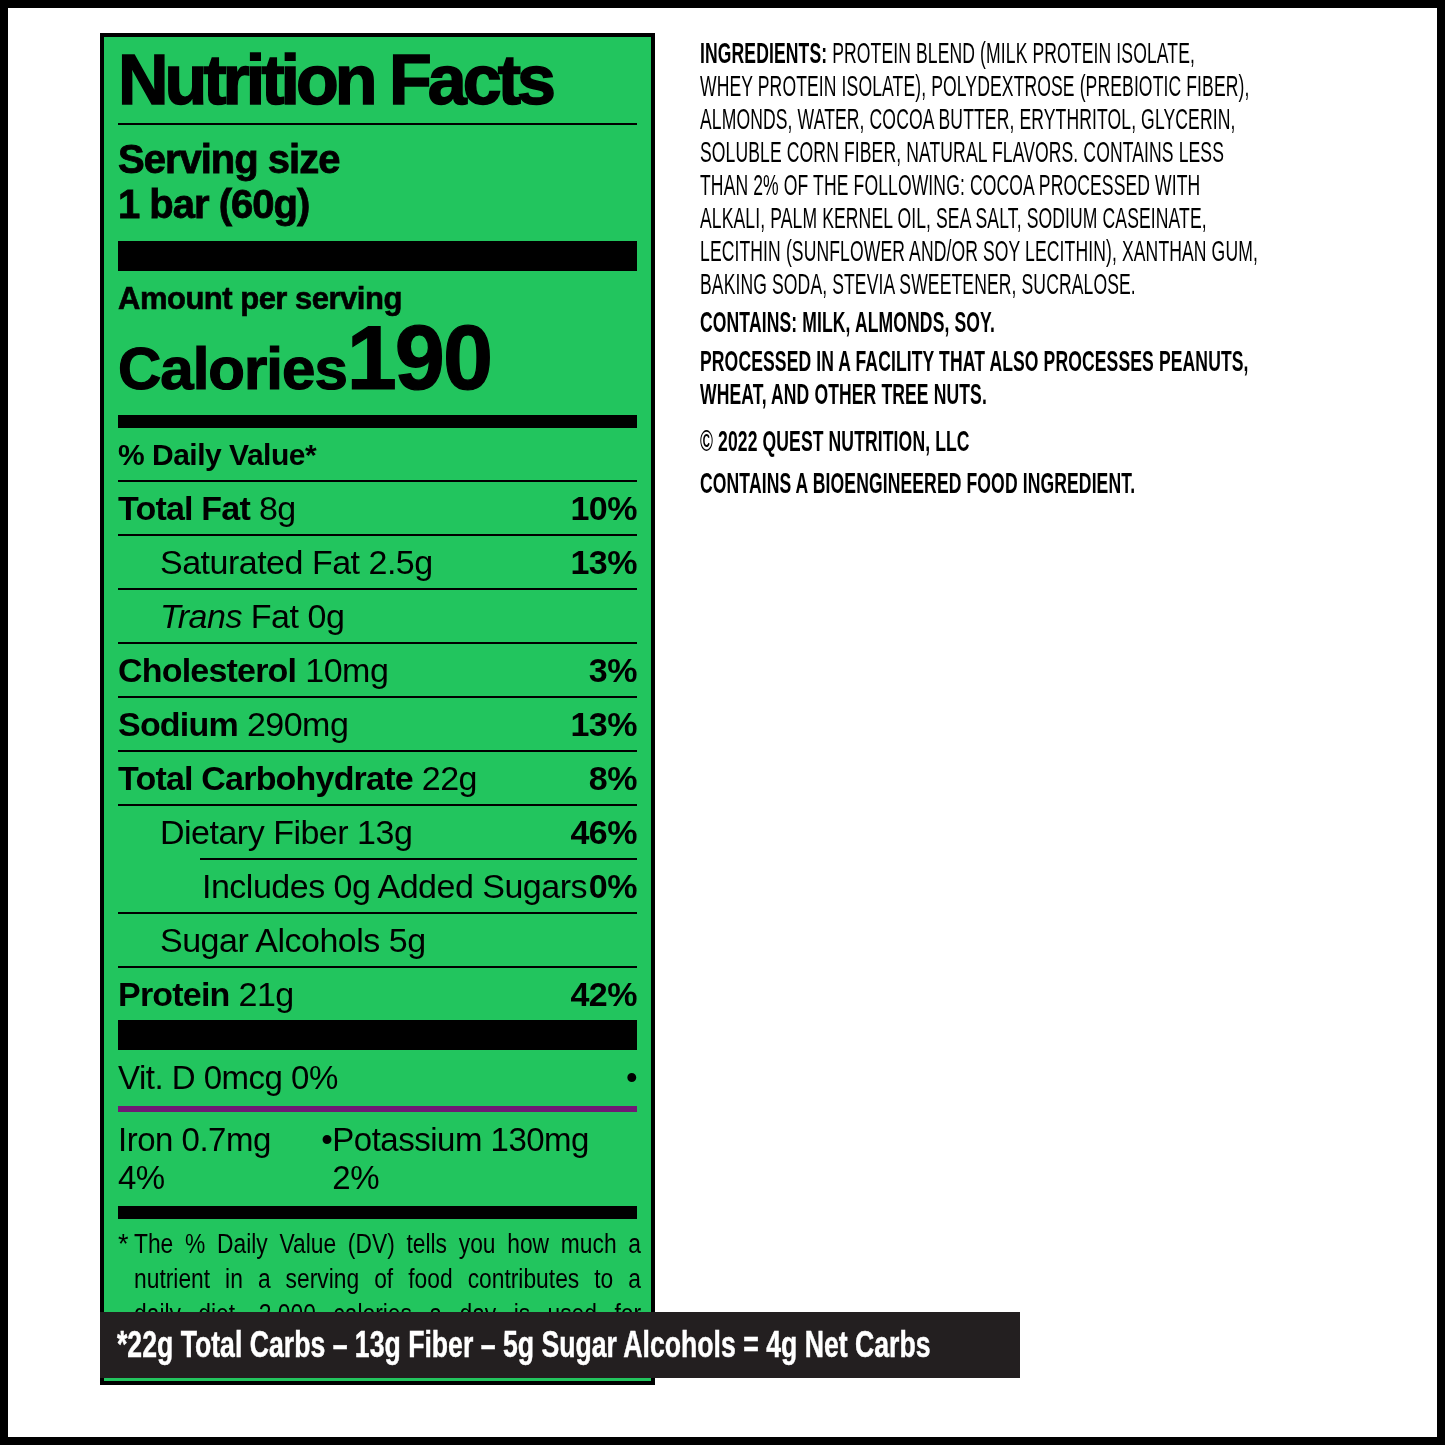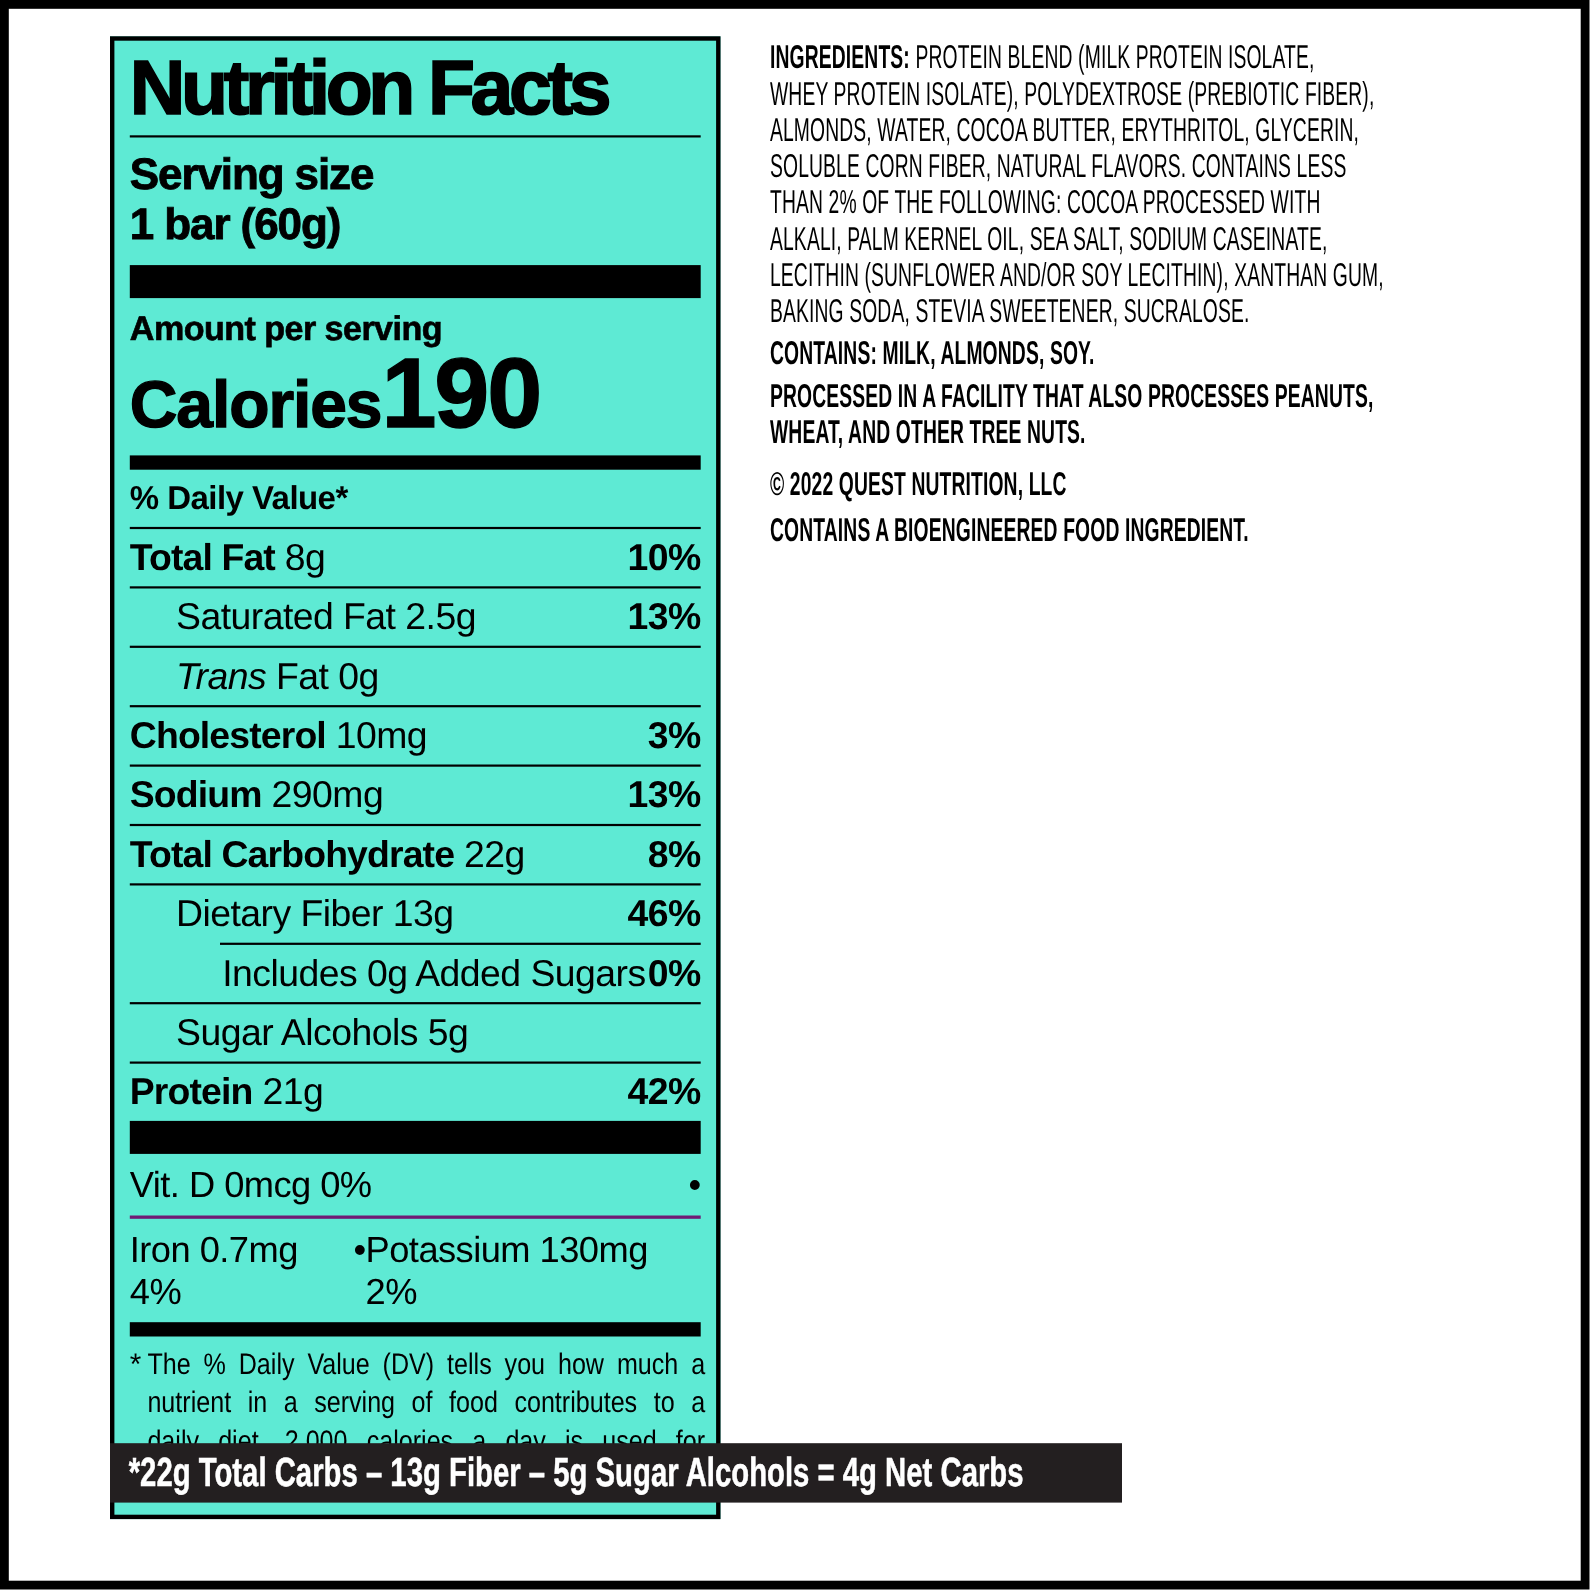--- a/index.html
+++ b/index.html
@@ -2,21 +2,21 @@
 <html><head>
 <meta charset="utf-8">
 <style>
   * { margin:0; padding:0; box-sizing:border-box; }
   html,body { width:1445px; height:1445px; background:#ffffff; overflow:hidden;
               font-family:"Liberation Sans","DejaVu Sans",sans-serif; color:#000; }
   .frame { position:absolute; inset:0; border:8px solid #000; pointer-events:none; }
 
   
   .nf-box { position:absolute; left:100px; top:33px; width:555px;
-            border:4px solid #000; background:#5eead4; padding:6px 14px 14px 14px; }
+            border:4px solid #000; background:#22c55e; padding:6px 14px 14px 14px; }
   .nf-title { font-size:70px; line-height:74px; font-weight:bold; letter-spacing:-4px;
               -webkit-text-stroke:1.5px #000; white-space:nowrap; }
   .rule { height:2px; background:#000; }
   .rule-title { margin-top:6px; }
   .serving-row { display:flex; justify-content:space-between; align-items:baseline;
                  margin-top:12px; font-size:40px; font-weight:bold; letter-spacing:-1px;flex-direction:column;
                  -webkit-text-stroke:0.8px #000; }
   .bar30 { height:30px; background:#000; }
   .bar14 { height:13px; background:#000; }
   .bar-serving { margin-top:14px; }
@@ -34,40 +34,40 @@
   .nrow .nm { font-weight:normal; white-space:pre; }
   .nrow .nm.b { font-weight:bold; letter-spacing:-0.8px; }
   .nrow .nm.it { font-style:italic; }
   .nrow .amt { margin-left:9px; }
   .nrow .dv { margin-left:auto; font-weight:bold; }
   .ind1 { padding-left:42px; }
   .ind2 { margin-left:82px; padding-left:2px; }
   .bar-protein { margin-top:0; }
   .vitrow { display:flex; justify-content:space-between; align-items:baseline;
             padding:9px 0; font-size:33px; letter-spacing:-0.5px; }
-  .vitrow-1 { border-bottom:3px solid #701a75; }
+  .vitrow-1 { border-bottom:6px solid #701a75; }
   .footnote { position:relative; margin-top:8px; padding-left:16px; font-size:27px; line-height:35px; }
   .fn-star { position:absolute; left:0; top:0; }
   .fn-inner { width:600px; transform:scaleX(0.845); transform-origin:0 0; }
   .fn-main { white-space:pre-line; text-align:justify; text-align-last:justify; }
   .fn-last { text-align:left; }
 
   
   .right-col { position:absolute; left:700px; top:36px; width:1130px;
                transform:scaleX(0.585); transform-origin:0 0;
                font-size:30px; line-height:33px; letter-spacing:0.2px; }
   .right-col .bold { font-weight:bold; }
   .pre { white-space:pre-line; }
   .p-contains { margin-top:5px; font-weight:bold; }
   .p-facility { margin-top:6px; font-weight:bold; }
   .p-copyright { margin-top:14px; font-weight:bold; }
   .p-bio { margin-top:9px; font-weight:bold; }
 
   
-  .banner { position:absolute; left:100px; top:1312px; width:920px; height:54px;
+  .banner { position:absolute; left:100px; top:1312px; width:920px; height:66px;
             background:#231f20; display:flex; align-items:center; padding-left:17px; overflow:hidden; }
   .banner-text { color:#fff; font-size:37px; font-weight:bold; white-space:nowrap;
                  transform:scaleX(0.72); transform-origin:0 50%; -webkit-text-stroke:0.5px #fff; }
 </style>
 </head>
 <body>
 
 <div class="frame"></div>
 
 <div class="nf-box">

